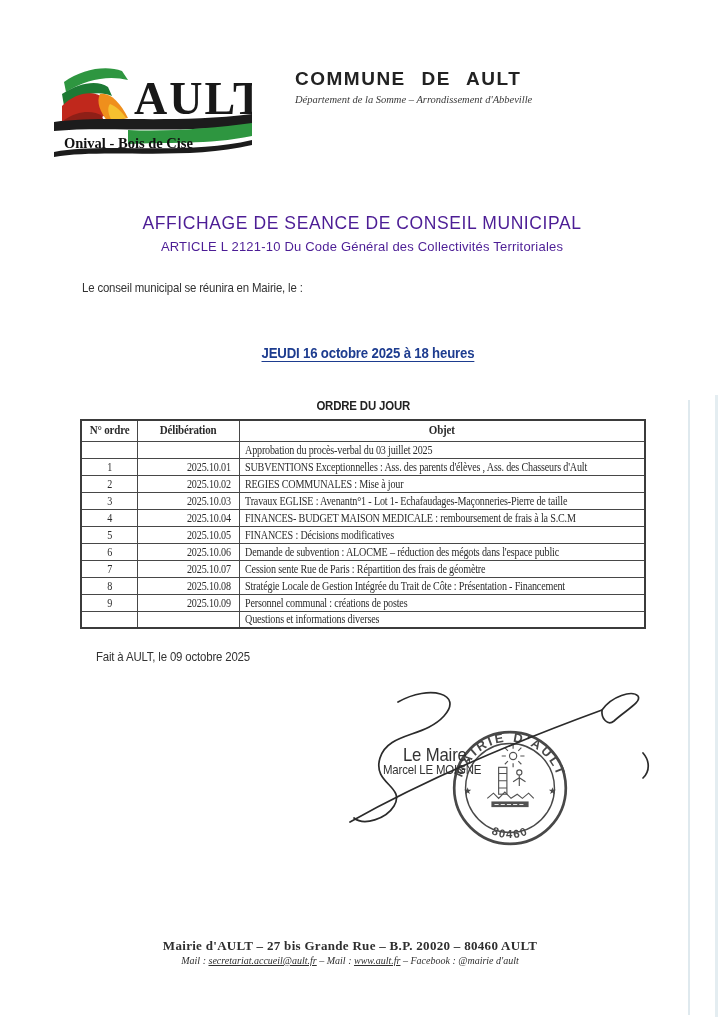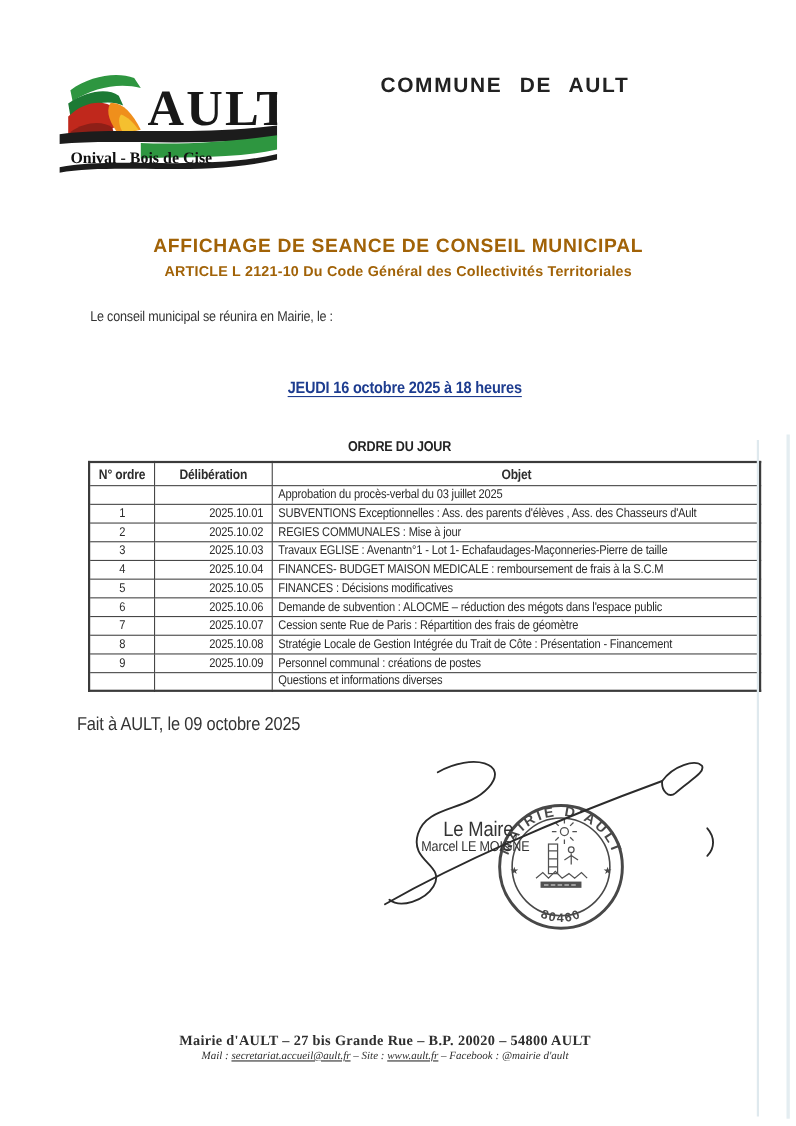--- a/index.html
+++ b/index.html
@@ -8,48 +8,48 @@
   .page {
     position:relative; width:724px; height:1024px; margin:0 auto;
     background:#ffffff; overflow:hidden; color:#2e2e2e;
   }
   
   .cond { display:inline-block; transform:scaleX(0.88); transform-origin:0 50%; letter-spacing:-0.2px; white-space:nowrap; }
   .cond-c { display:inline-block; transform:scaleX(0.88); transform-origin:50% 50%; letter-spacing:-0.2px; white-space:nowrap; }
 
   
   .logo-wrap { position:absolute; left:54px; top:60px; width:198px; height:102px; }
-  .commune-block { position:absolute; left:309px; top:68px; width:300px; text-align:center; }
+  .commune-block { position:absolute; left:295px; top:68px; width:300px; }
   .commune-title { font-size:19px; font-weight:bold; color:#222; letter-spacing:1.5px; word-spacing:9px; }
   .commune-sub { margin-top:4px; font-family:"Liberation Serif", serif; font-style:italic; font-size:10.5px; color:#3a3a3a; }
 
   
-  .title-block { position:absolute; left:0; top:213px; width:724px; text-align:center; color:#a16207;font-weight:bold; }
+  .title-block { position:absolute; left:0; top:213px; width:724px; text-align:center; color:#4c1d95; }
   .main-title { font-size:17.5px; letter-spacing:0.6px; }
   .sub-title  { margin-top:5px; font-size:13px; letter-spacing:0.2px; }
 
   .intro-line { position:absolute; left:82px; top:280px; font-size:13px; color:#333; }
 
   .date-wrap { position:absolute; left:0; top:344px; width:724px; text-align:center;padding-left:11px; }
   .meeting-date { font-size:15px; font-weight:bold; text-decoration:underline; text-underline-offset:3px; }
 
   .agenda-heading { position:absolute; left:80px; top:398px; width:566px; text-align:center; font-size:13px; font-weight:bold; color:#222; }
 
   
-  .agenda-table { position:absolute; left:80px; top:419px; width:566px; border-collapse:collapse; border:2px solid #3b3b3b; }
+  .agenda-table { position:absolute; left:80px; top:419px; width:566px; border-collapse:collapse; border:2px solid #3b3b3b;font-family:Liberation Serif, serif; }
   .agenda-table th, .agenda-table td {
     border:1px solid #474747; font-weight:normal; color:#2c2c2c;
     font-size:11.5px; padding:1px 5px; height:17px; vertical-align:middle;
   }
   .agenda-table th { font-weight:bold; font-size:12.5px; text-align:center; height:21px; }
   .agenda-table td:nth-child(1) { width:55px; text-align:center; }
   .agenda-table td:nth-child(2) { width:82px; text-align:center;padding-left:46px; }
   .agenda-table td:nth-child(3) { text-align:left; }
 
-  .closing-date { position:absolute; left:70px; top:649px; font-size:17px; color:#333; }
+  .closing-date { position:absolute; left:96px; top:649px; font-size:13px; color:#333; }
 
   .signer-title { position:absolute; left:403px; top:744px; font-size:19px; color:#333; }
   .signer-name  { position:absolute; left:383px; top:762px; font-size:13px; color:#333; }
 
   .stamp-wrap { position:absolute; left:448px; top:726px; width:124px; height:124px; }
   .signature-wrap { position:absolute; left:338px; top:680px; width:316px; height:152px; z-index:5; }
 
   
   .footer { position:absolute; left:60px; top:938px; width:580px; text-align:center; font-family:"Liberation Serif", serif; color:#2f2f2f; }
   .footer-line1 { font-size:13px; font-weight:bold; letter-spacing:0.3px; }
@@ -84,20 +84,21 @@
       <path d="M 74,70 C 115,72 160,68 198,63 L 198,76 C 155,85 110,82 74,84 Z" fill="#2e9640"></path>
 
       <path d="M 0,92 C 50,82 130,96 198,80 L 198,85 C 130,101 50,88 0,97 Z" fill="#1c1c1c"></path>
 
       <text x="10" y="88" font-family="Liberation Serif, serif" font-weight="bold" font-size="14.5" fill="#111">Onival - Bois de Cise</text>
     </svg>
   </div>
 
   <div class="commune-block">
     <div class="commune-title">COMMUNE DE AULT</div>
+    <div class="commune-sub">Département de la Somme – Arrondissement d'Abbeville</div>
   </div>
 
   <div class="title-block">
     <div class="main-title">AFFICHAGE DE SEANCE DE CONSEIL MUNICIPAL</div>
     <div class="sub-title">ARTICLE L 2121-10 Du Code Général des Collectivités Territoriales</div>
   </div>
 
   <div class="intro-line">
     <span class="cond">Le conseil municipal se réunira en Mairie, le :</span>
   </div>
@@ -224,20 +225,20 @@
       <g fill="none" stroke="#2b2b2b" stroke-width="1.7" stroke-linecap="round">
         <path d="M 60,22 C 92,4 126,14 106,36 C 86,58 50,52 42,78 C 34,104 68,106 56,126 C 48,139 26,146 16,138"></path>
         <path d="M 12,142 C 90,98 182,60 264,30"></path>
         <path d="M 264,30 C 274,16 294,10 300,16 C 304,22 288,30 276,41 C 270,46 263,39 264,30"></path>
         <path d="M 305,73 C 312,81 312,91 305,98"></path>
       </g>
     </svg>
   </div>
 
   <div class="footer">
-    <div class="footer-line1">Mairie d'AULT – 27 bis Grande Rue – B.P. 20020 – 54800 AULT</div>
-    <div class="footer-line3"><span>Mail : </span><span class="footer-link">secretariat.accueil@ault.fr</span><span> – Site : </span><span class="footer-link">www.ault.fr</span><span> – Facebook : @mairie d'ault</span></div>
+    <div class="footer-line1">Mairie d'AULT – 27 bis Grande Rue – B.P. 20020 – 80460 AULT</div>
+    <div class="footer-line3"><span>Mail : </span><span class="footer-link">secretariat.accueil@ault.fr</span><span> – Mail : </span><span class="footer-link">www.ault.fr</span><span> – Facebook : @mairie d'ault</span></div>
   </div>
 
   <div class="scan-line-1"></div>
   <div class="scan-line-2"></div>
 
 </div>
 
 </body></html>

